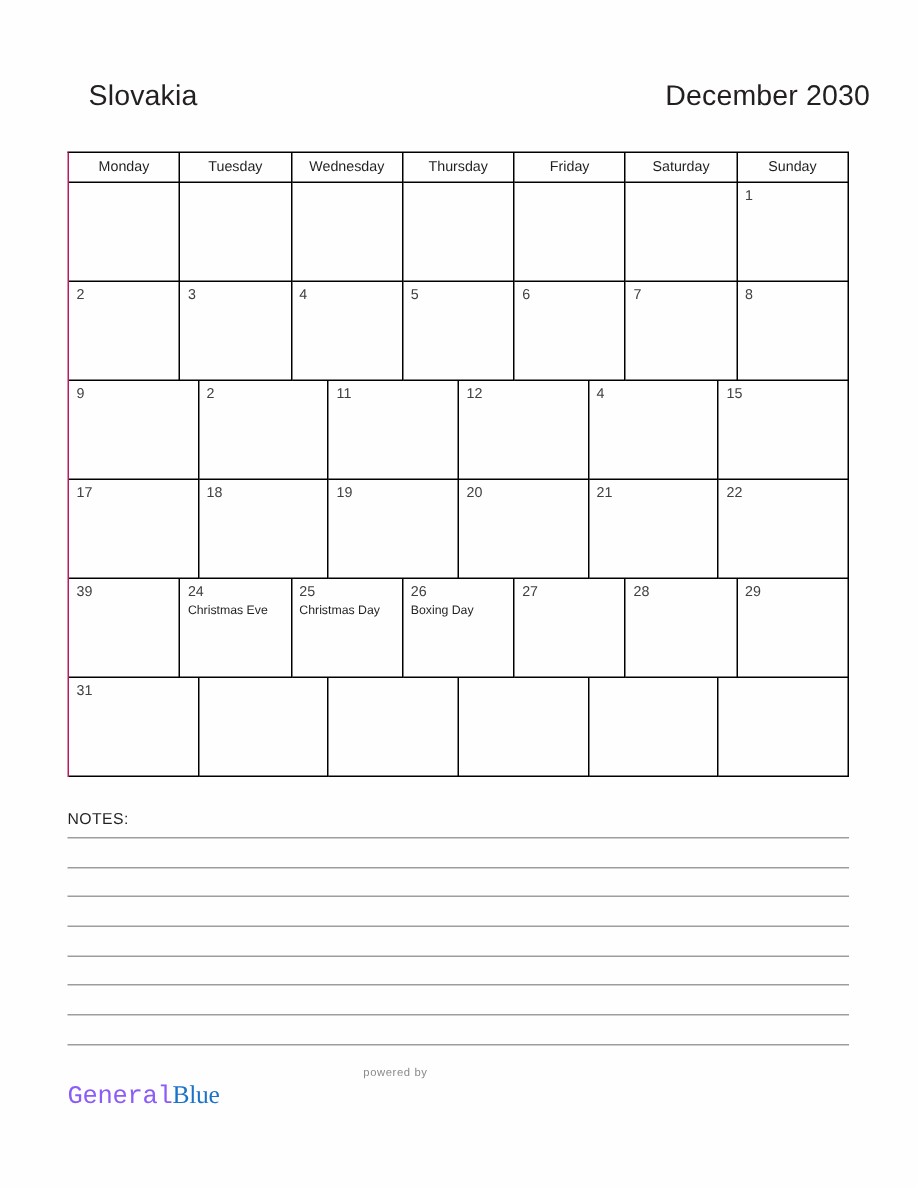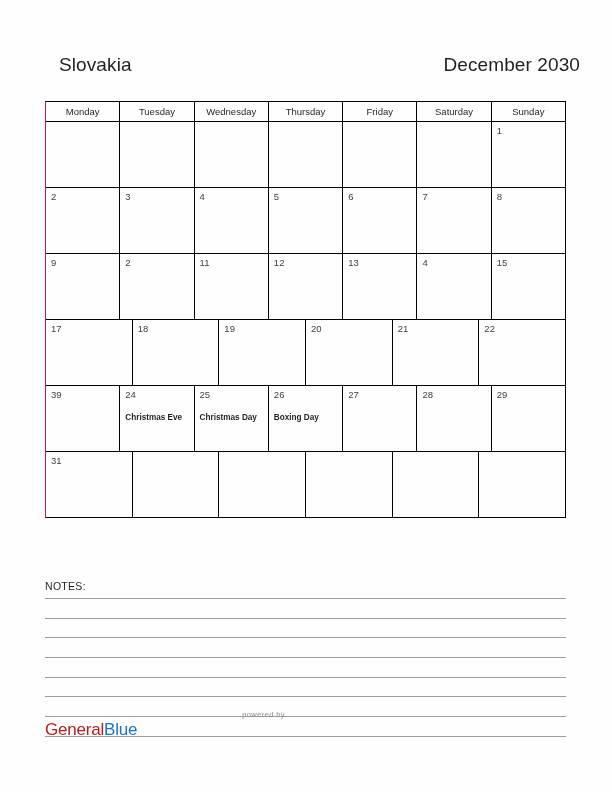--- a/index.html
+++ b/index.html
@@ -93,39 +93,37 @@
     font-size: 9.5px;
     line-height: 12px;
     color: #404040;
     display: block;
   }
   .event {
     font-size: 8.2px;
     line-height: 10.3px;
     color: #231f20;
     display: block;
-    margin-top: 12px;
+    margin-top: 1px;
     word-wrap: break-word;
-    font-weight: bold;
   }
 
   
   .notes {
     position: absolute;
     left: 45px;
     top: 540px;
     width: 521px;
   }
   .notes-label {
     font-size: 10.5px;
     letter-spacing: 0.3px;
     color: #231f20;
     line-height: 13px;
     padding-bottom: 3px;
-    margin-top: 40px;
   }
   .note-line {
     height: 0;
     border-bottom: 1px solid #9d9d9d;
     margin-top: 18.7px;
   }
   .note-line.first { margin-top: 2px; }
 
   
   .footer {
@@ -141,22 +139,22 @@
     line-height: 9px;
     margin-bottom: 1px;
     text-align: right;
   }
   .brand {
     font-size: 17px;
     line-height: 20px;
     letter-spacing: -0.2px;
     white-space: nowrap;
   }
-  .brand .g1 { color: #b91c1c; font-weight: 400; }
-  .brand .g2 { color: #1a73c8; font-weight: 400; }
+  .brand .g1 { color: #8b5cf6; font-weight: 400; font-family: Liberation Mono, monospace; }
+  .brand .g2 { color: #1a73c8; font-weight: 400; font-family: Liberation Serif, serif; }
 </style>
 </head>
 <body>
 
 <div class="page">
 
   <div class="header">
     <div class="country">Slovakia</div>
     <div class="monthyear">December 2030</div>
   </div>
@@ -213,23 +211,20 @@
           <div class="cell">
             <span class="daynum">2</span>
           </div>
           <div class="cell">
             <span class="daynum">11</span>
           </div>
           <div class="cell">
             <span class="daynum">12</span>
           </div>
           <div class="cell">
-            <span class="daynum">13</span>
-          </div>
-          <div class="cell">
             <span class="daynum">4</span>
           </div>
           <div class="cell">
             <span class="daynum">15</span>
           </div>
         </div>
         <div class="week-row">
           <div class="cell">
             <span class="daynum">17</span>
           </div>

